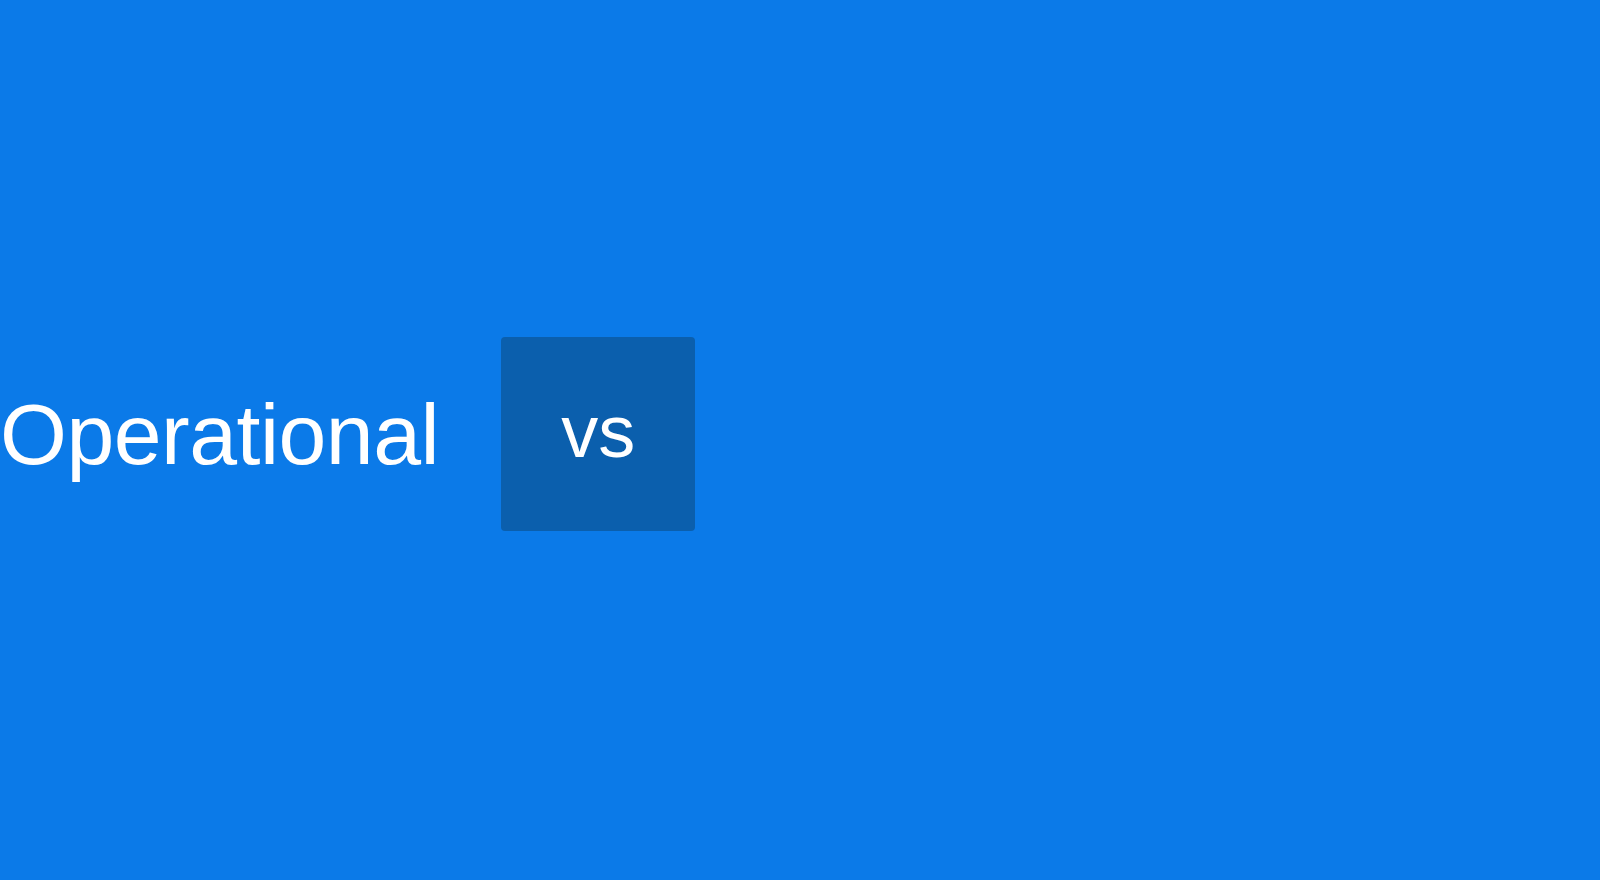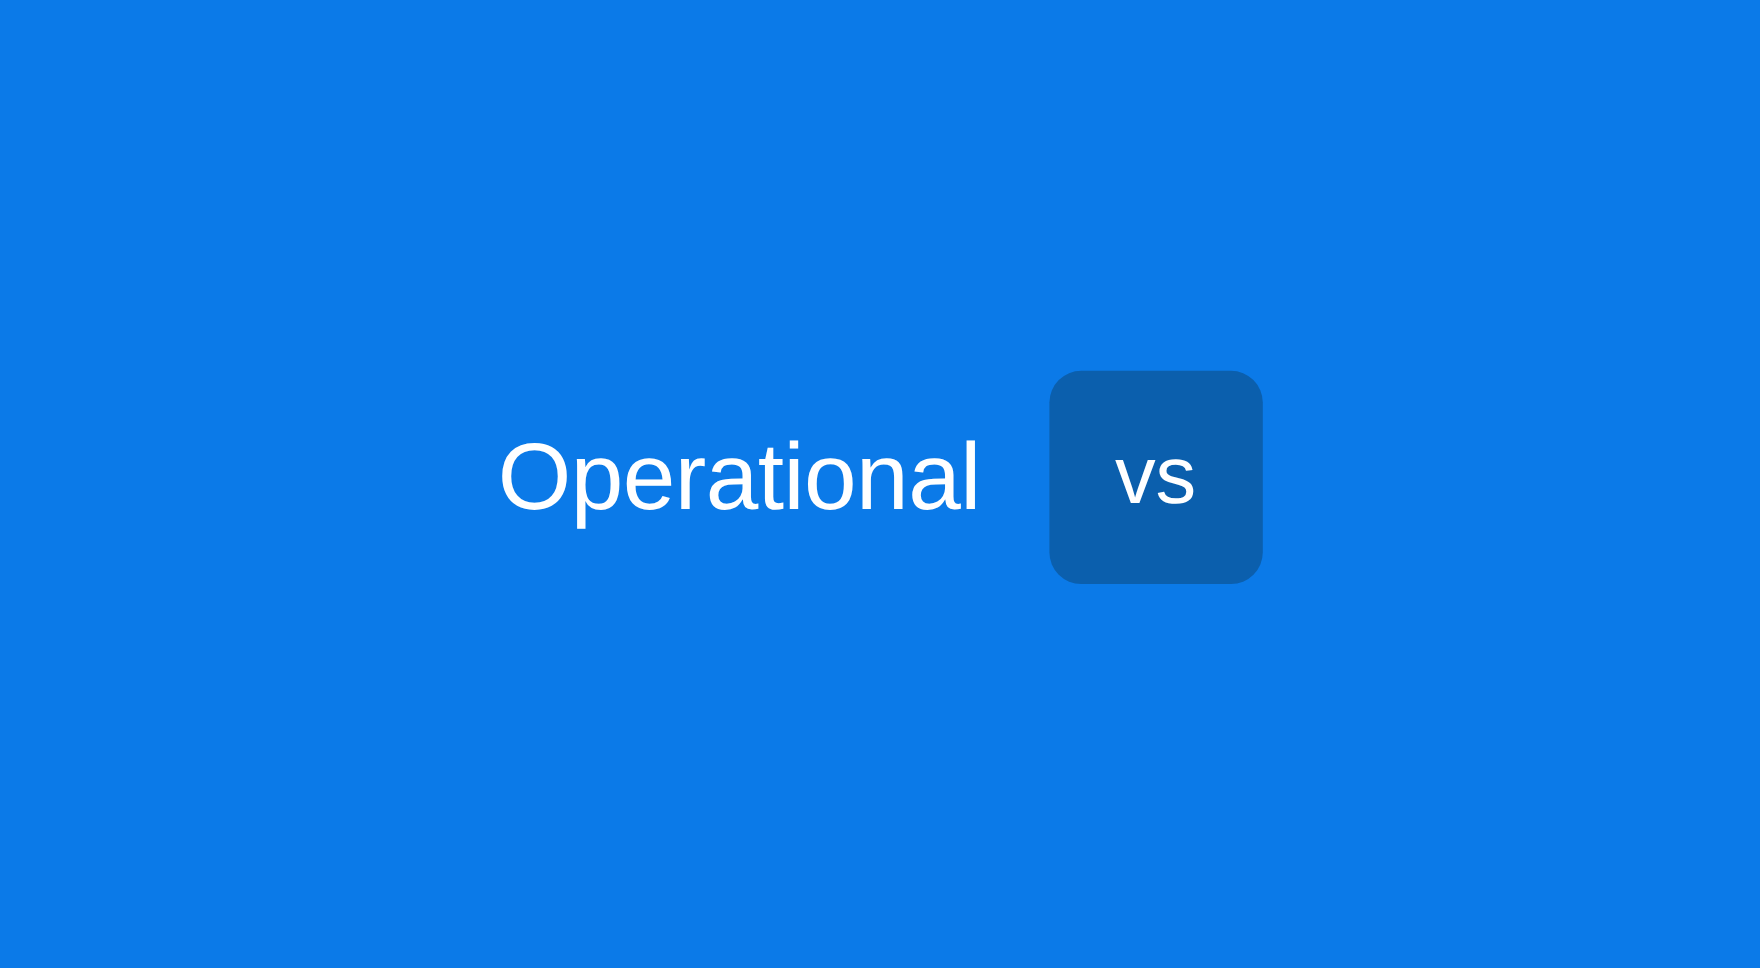--- a/index.html
+++ b/index.html
@@ -17,21 +17,21 @@
   }
 
   .slide {
     position: relative;
     box-sizing: border-box;
     width: 1600px;
     height: 880px;
     background-color: #0b7ae8;
     display: flex;
     align-items: center;
-    justify-content: center;
+    justify-content: flex-start;
   }
 
   .comparison-row {
     display: flex;
     align-items: center;
     justify-content: center;
     gap: 62px;
     transform: translateY(-6px);
   }
 
@@ -52,21 +52,21 @@
   .term-right {
     text-align: left;
   }
 
   .vs-badge {
     box-sizing: border-box;
     width: 194px;
     height: 194px;
     flex: 0 0 194px;
     background-color: #0b5fad;
-    border-radius: 29px;
+    border-radius: 4px;
     display: flex;
     align-items: center;
     justify-content: center;
   }
 
   .vs-badge-label {
     color: #ffffff;
     font-family: "Liberation Sans", sans-serif;
     font-size: 74px;
     font-weight: 400;

